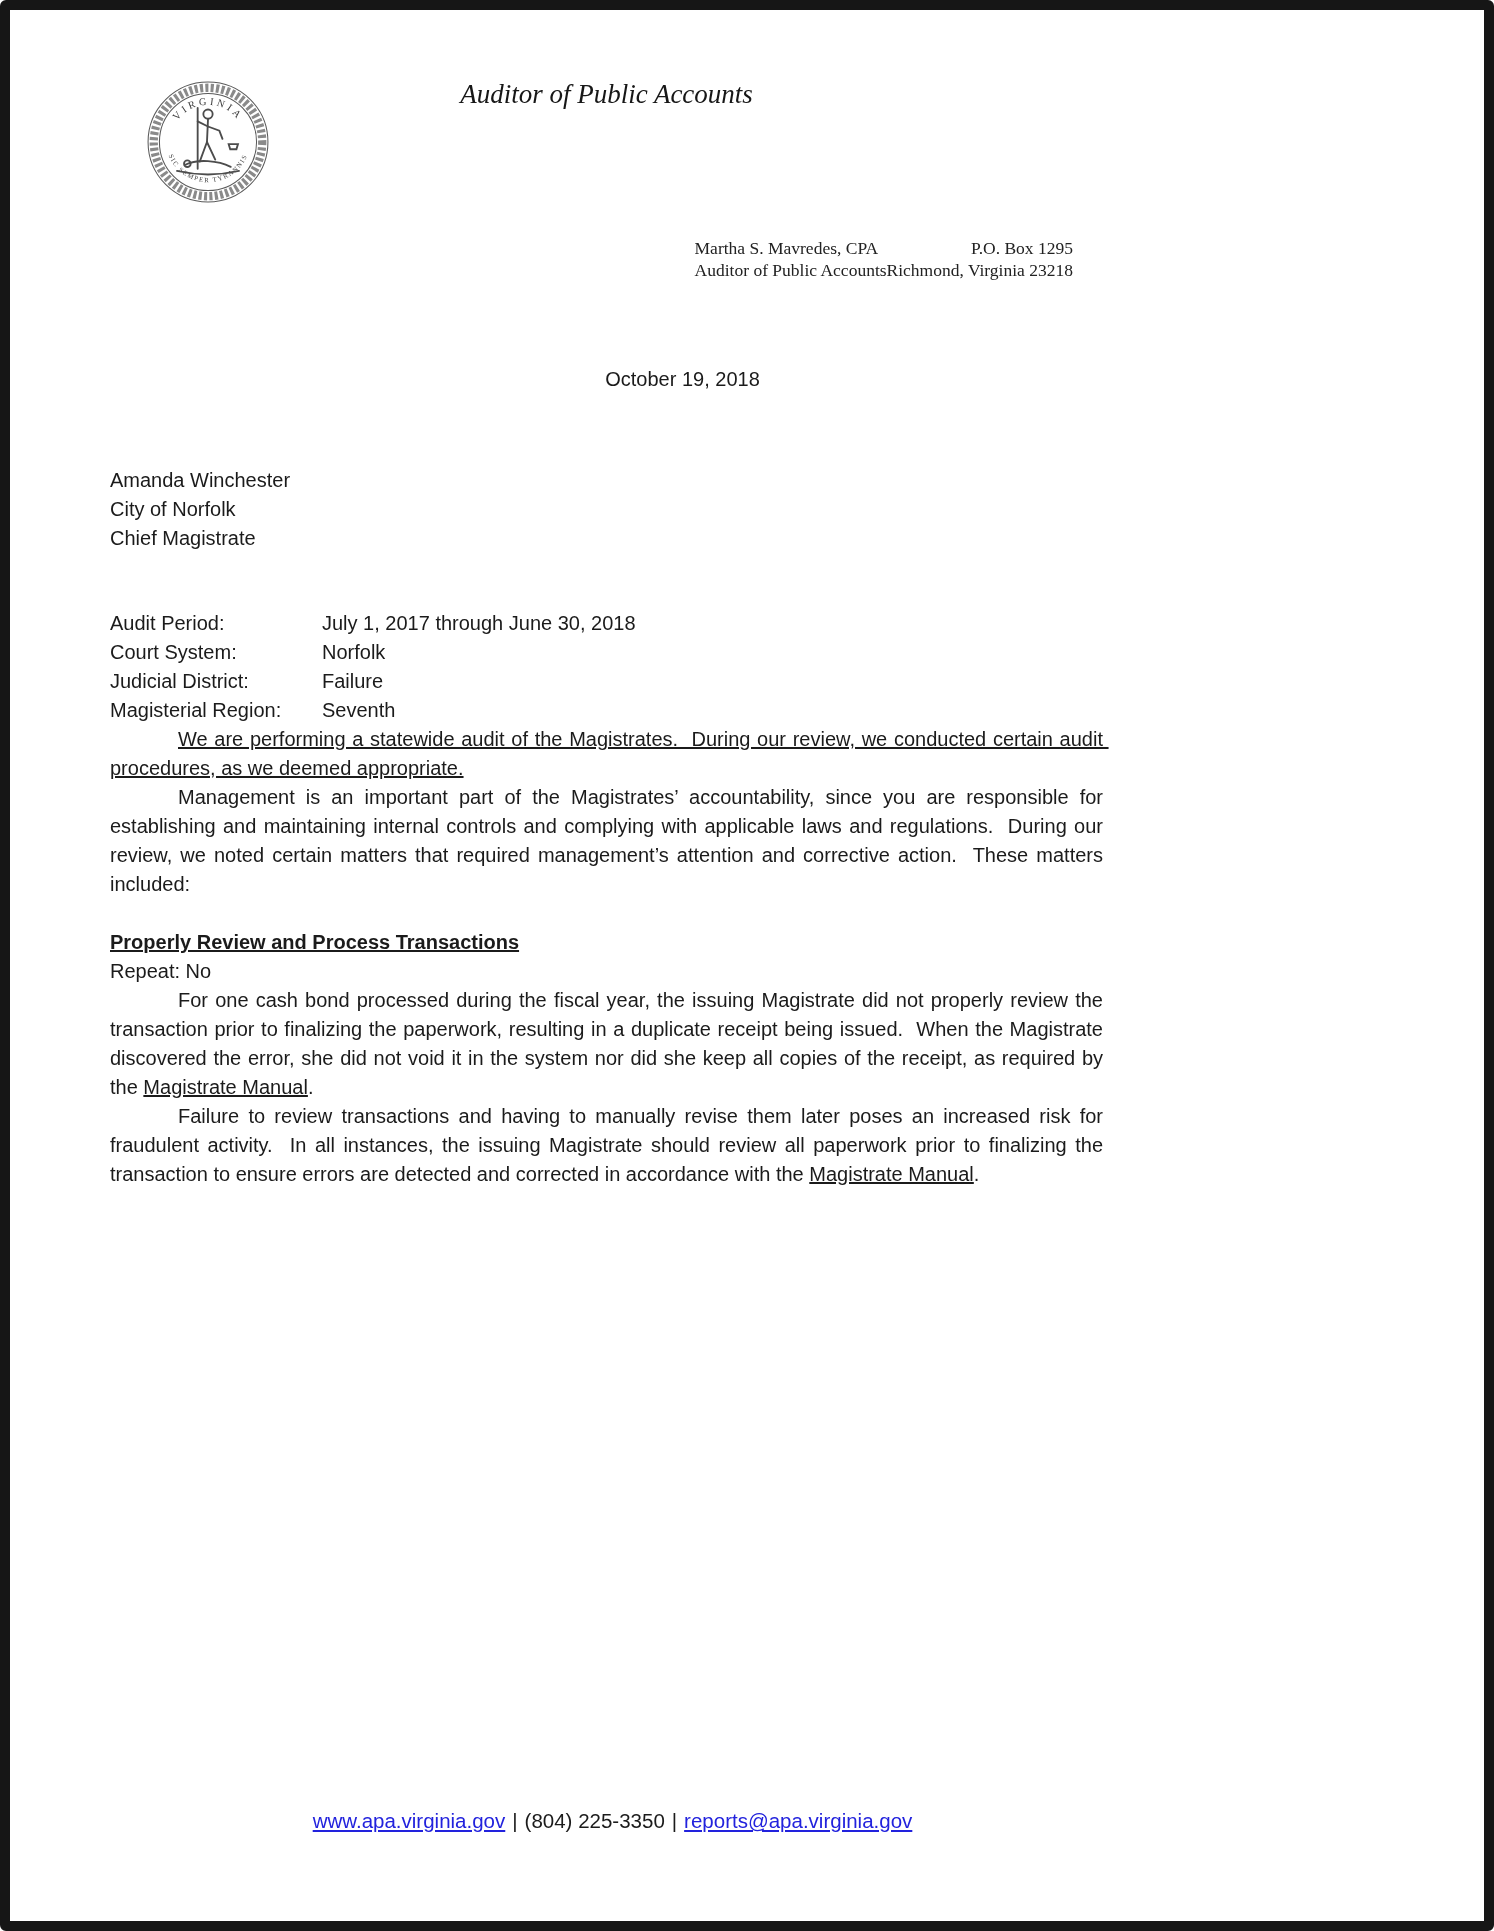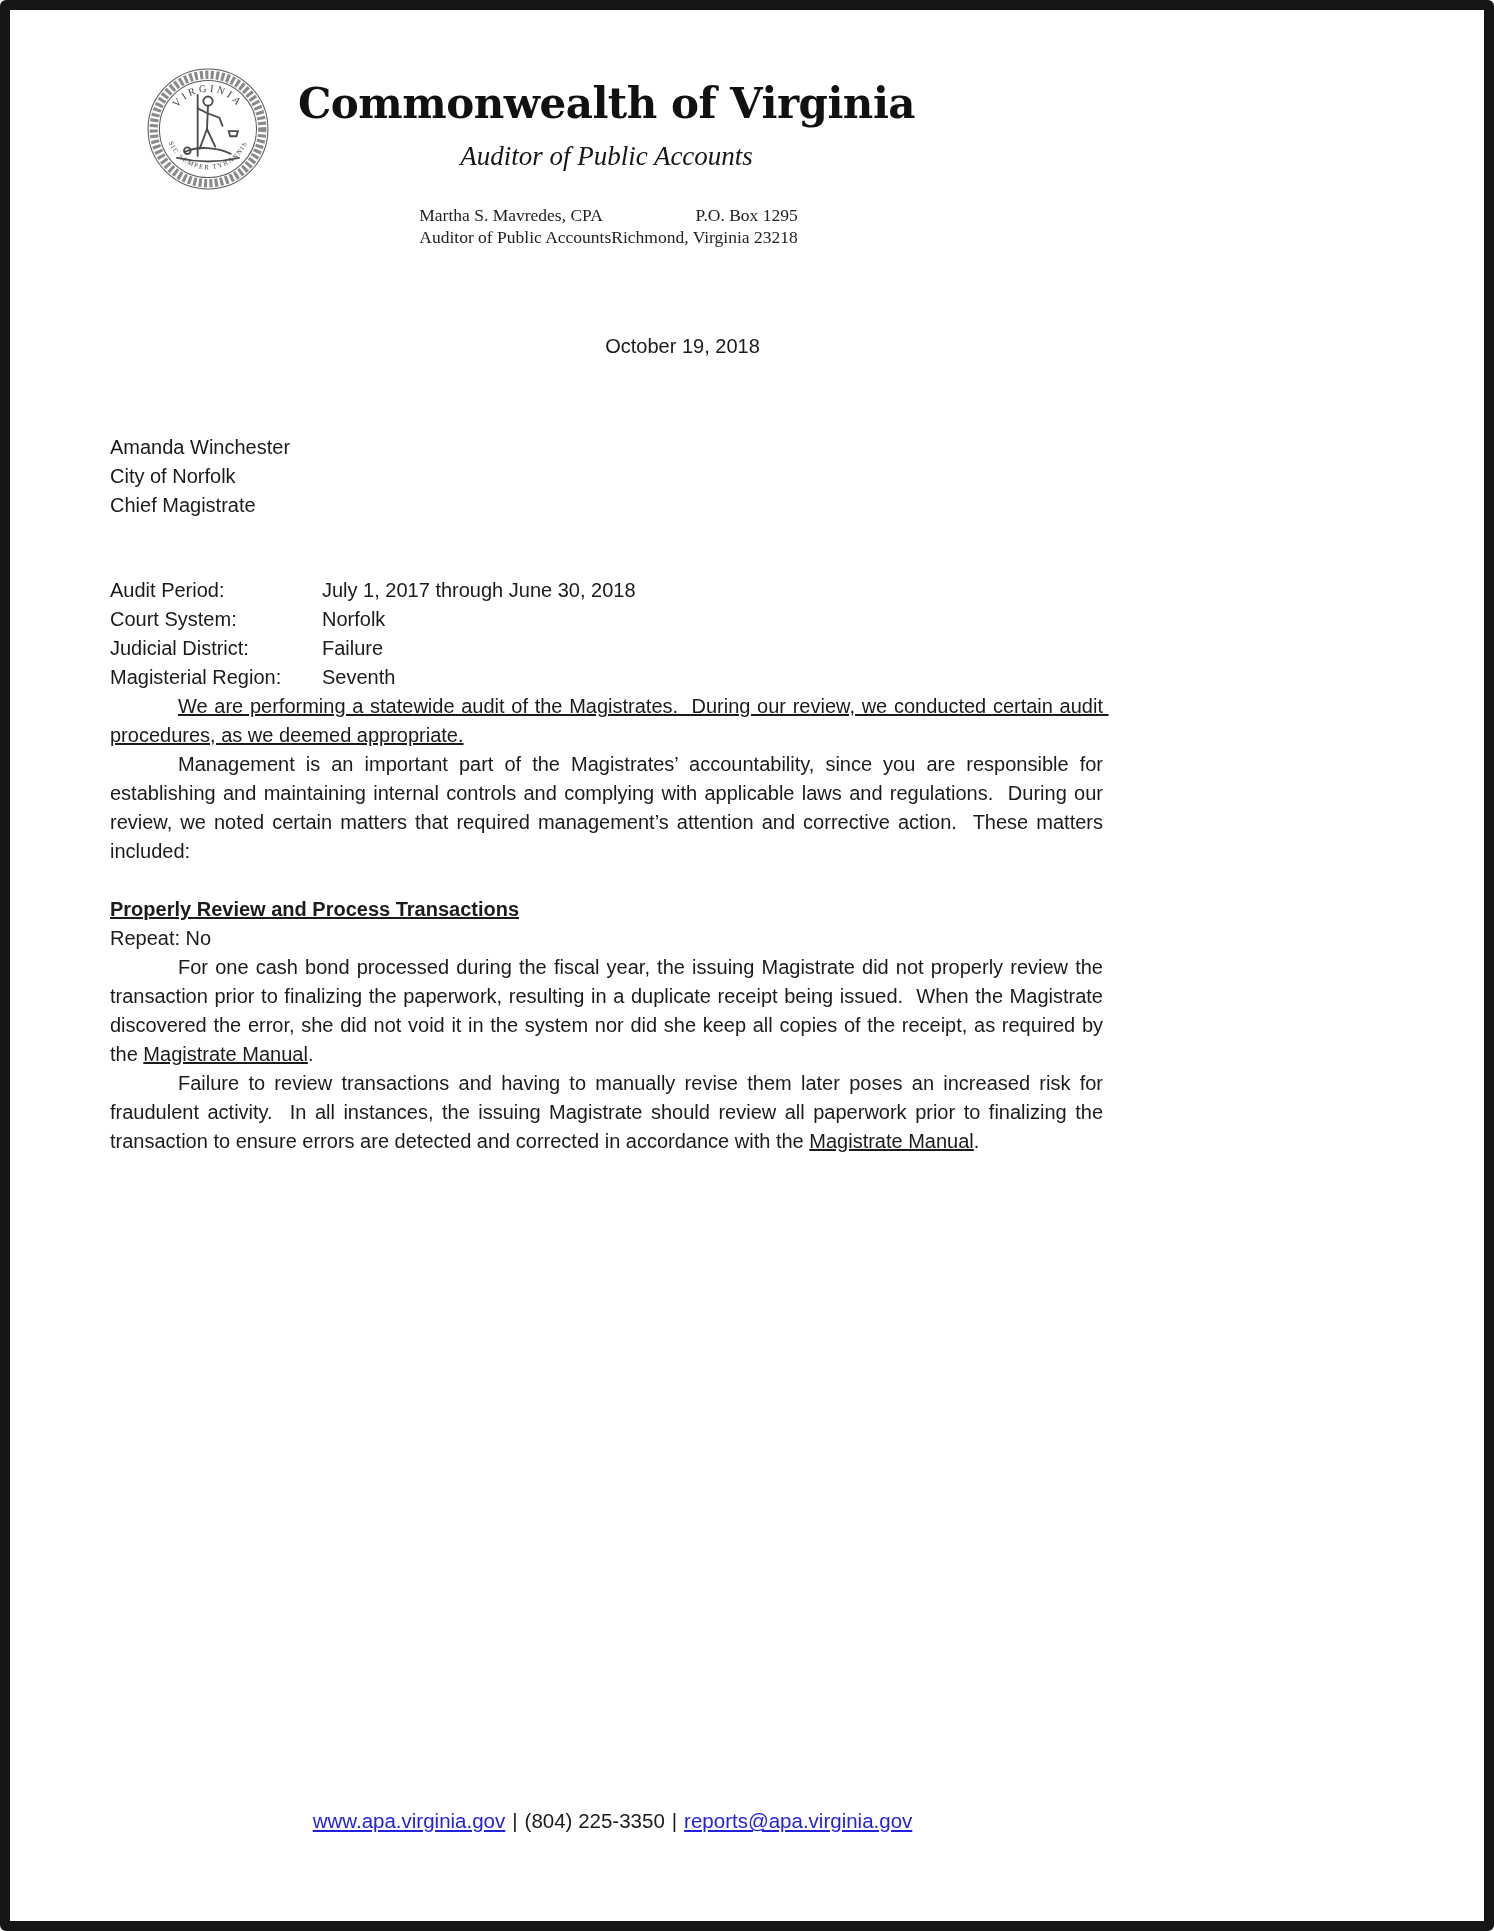--- a/index.html
+++ b/index.html
@@ -21,23 +21,23 @@
   .agency-title {
     font-family: "DejaVu Serif", serif; font-weight: bold;
     font-size: 42px; line-height: 48px; padding-top: 14px; color: #111;
     letter-spacing: -0.5px;
   }
   .agency-subtitle {
     font-family: "Liberation Serif", serif; font-style: italic;
     font-size: 27px; margin-top: 13px; color: #171717;
   }
   .contacts {
-    display: flex; justify-content: center;
+    display: flex; justify-content: flex-end;
     font-family: "Liberation Serif", serif; font-size: 17.5px; line-height: 22px;
-    padding: 4px 30px 0 34px; color: #222;
+    padding: 4px 30px 0 34px; color: #222; margin-top: 20px;
   }
   .contact-right { text-align: right; }
 
   .date-line { position: relative; left: 76px; text-align: center; margin-top: 84px; font-size: 20px; line-height: 29px; }
   .recipient { margin-top: 72px; font-size: 20px; line-height: 29px; }
   .info { margin-top: 56px; font-size: 20px; line-height: 29px; }
   .info-row { display: flex; }
   .info-label { width: 212px; flex: 0 0 212px; }
 
   p.body {
@@ -90,21 +90,20 @@
             <path d="M60,45 L71,49 L74,57"></path>
             <path d="M59,60 L52,79"></path>
             <path d="M59,60 L67,77"></path>
             <path d="M38,82 C50,76 70,78 82,84"></path>
             <circle cx="40" cy="81" r="3.2"></circle>
             <path d="M30,88 Q60,95 90,88"></path>
             <path d="M80,62 l9,0 l-1.5,5 l-6,0 z"></path>
           </g>
         </svg>
       </div>
-      <div class="agency-title">Commonwealth of Virginia</div>
       <div class="agency-subtitle">Auditor of Public Accounts</div>
     </div>
 
     <div class="contacts">
       <div class="contact-left">
         <div>Martha S. Mavredes, CPA</div>
         <div>Auditor of Public Accounts</div>
       </div>
       <div class="contact-right">
         <div>P.O. Box 1295</div>

